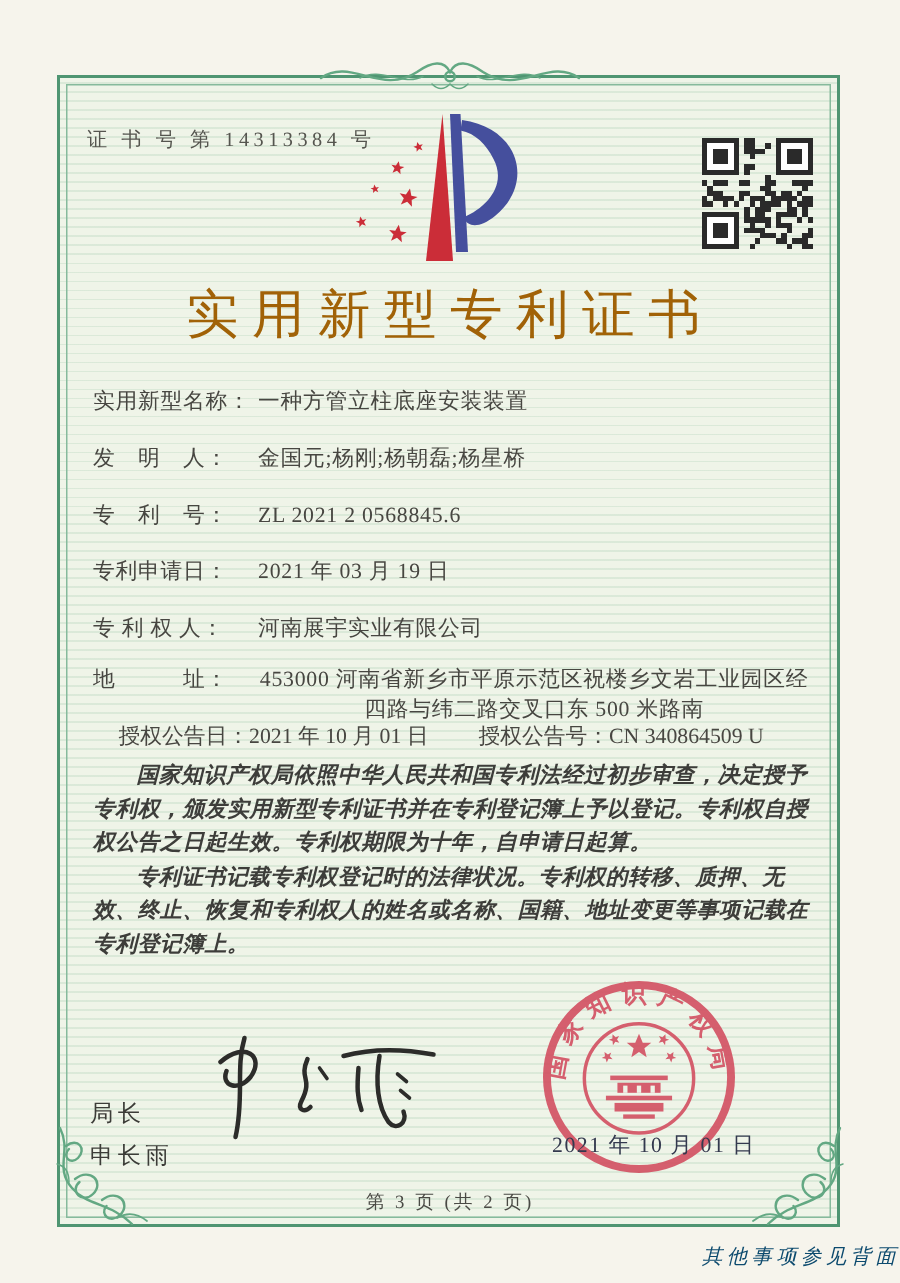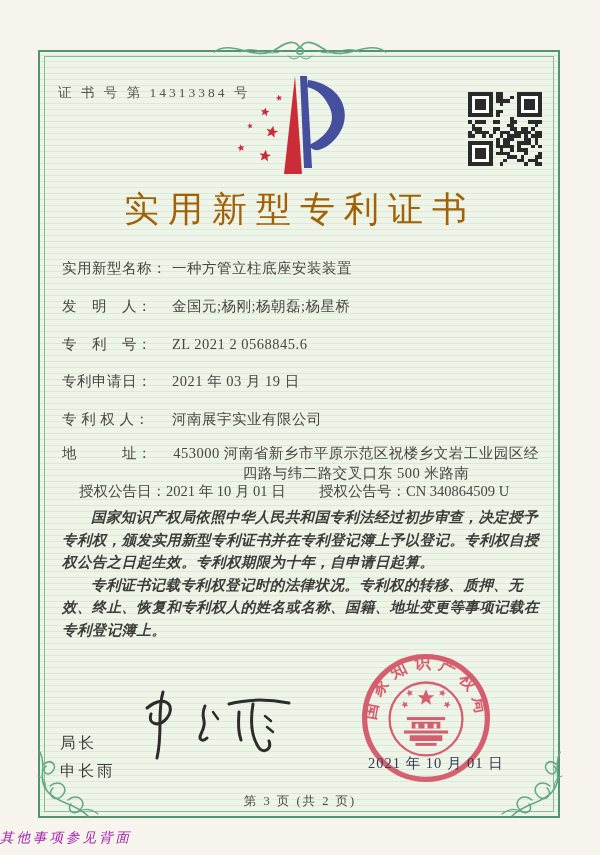--- a/index.html
+++ b/index.html
@@ -63,22 +63,22 @@
   .seal{position:absolute;left:356px;top:648px;width:140px;height:140px;}
   .seal-date{
     position:absolute;left:368px;top:754px;width:120px;
     font-size:14.5px;color:#33394e;letter-spacing:1px;white-space:nowrap;
   }
   .page-no{
     position:absolute;left:0;top:793px;width:600px;text-align:center;
     font-size:12.5px;color:#4a4a45;letter-spacing:2px;
   }
   .back-note{
-    position:absolute;left:0;top:829px;width:600px;text-align:left;
-    font-size:13.5px;color:#a21caf;font-style:italic;letter-spacing:3px;
+    position:absolute;left:0;top:829px;width:600px;text-align:right;
+    font-size:13.5px;color:#0c4a6e;font-style:italic;letter-spacing:3px;
   }
   .flourish{position:absolute;pointer-events:none;}
   .fl-top{left:210px;top:34px;width:180px;height:34px;}
   .fl-bl{left:34px;top:742px;width:80px;height:80px;}
   .fl-br{left:486px;top:742px;width:80px;height:80px;transform:scaleX(-1);}
 </style>
 </head>
 <body>
 
 <div class="page">

